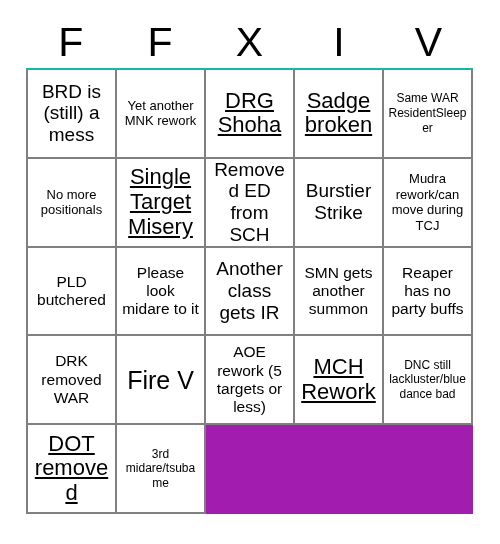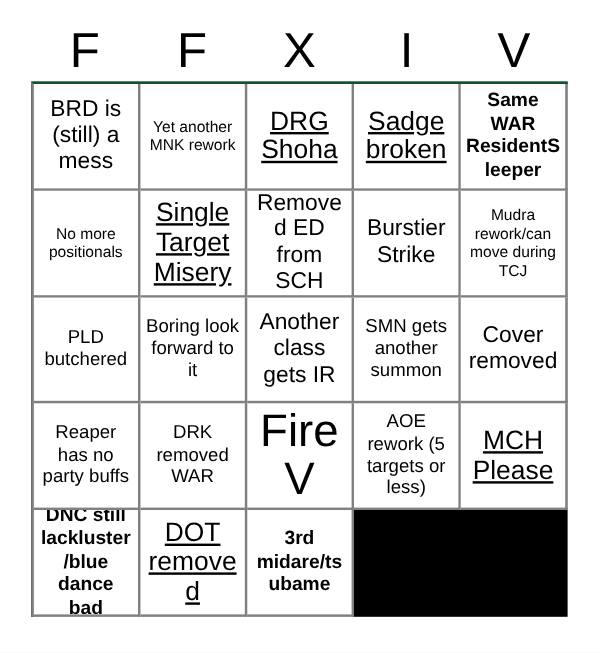--- a/index.html
+++ b/index.html
@@ -47,24 +47,24 @@
   
   #bingo-grid {
     position: absolute;
     left: 26px;
     top: 68px;
     width: 447px;
     height: 446px;
     display: grid;
     grid-template-columns: repeat(5, 1fr);
     grid-template-rows: repeat(5, 1fr);
-    border-top: 2px solid #14532d;
+    border-top: 2px solid #14b8a6;
     border-left: 2px solid #808080;
     box-sizing: border-box;
-    background: #000000;
+    background: #a21caf;
   }
   .bingo-cell {
     border-right: 2px solid #808080;
     border-bottom: 2px solid #808080;
     box-sizing: border-box;
     display: flex;
     align-items: center;
     justify-content: center;
     text-align: center;
     padding: 2px 4px;
@@ -74,26 +74,26 @@
   .cell-text {
     display: block;
     width: 100%;
     line-height: 1.12;
     word-wrap: break-word;
     overflow-wrap: break-word;
     hyphens: none;
   }
 
   
-  .fs-xs   { font-size: 16px; line-height: 1.22; font-weight: bold; }
+  .fs-xs   { font-size: 12px; line-height: 1.22; }
   .fs-sm   { font-size: 13px;   line-height: 1.2;  }
   .fs-md   { font-size: 15.5px; line-height: 1.18; }
   .fs-lg   { font-size: 19px;   line-height: 1.15; }
   .fs-xl   { font-size: 22px;   line-height: 1.12; text-decoration: underline; }
-  .fs-xxl  { font-size: 38px;   line-height: 1.06; }
+  .fs-xxl  { font-size: 25px;   line-height: 1.06; }
 </style>
 </head>
 <body>
 
 <div id="bingo-app">
 
   <div id="header-row">
     <div class="header-cell">F</div>
     <div class="header-cell">F</div>
     <div class="header-cell">X</div>
@@ -132,47 +132,44 @@
       <span class="cell-text fs-lg">Burstier Strike</span>
     </div>
     <div class="bingo-cell">
       <span class="cell-text fs-sm">Mudra rework/can move during TCJ</span>
     </div>
 
     <div class="bingo-cell">
       <span class="cell-text fs-md">PLD butchered</span>
     </div>
     <div class="bingo-cell">
-      <span class="cell-text fs-md">Boring look forward to it</span>
+      <span class="cell-text fs-md">Please look midare to it</span>
     </div>
     <div class="bingo-cell">
       <span class="cell-text fs-lg">Another class gets IR</span>
     </div>
     <div class="bingo-cell">
       <span class="cell-text fs-md">SMN gets another summon</span>
     </div>
 
-    <div class="bingo-cell">
-      <span class="cell-text fs-lg">Cover removed</span>
-    </div>
     <div class="bingo-cell">
       <span class="cell-text fs-md">Reaper has no party buffs</span>
     </div>
     <div class="bingo-cell">
       <span class="cell-text fs-md">DRK removed WAR</span>
     </div>
     <div class="bingo-cell">
       <span class="cell-text fs-xxl">Fire V</span>
     </div>
 
     <div class="bingo-cell">
       <span class="cell-text fs-md">AOE rework (5 targets or less)</span>
     </div>
     <div class="bingo-cell">
-      <span class="cell-text fs-xl">MCH Please</span>
+      <span class="cell-text fs-xl">MCH Rework</span>
     </div>
     <div class="bingo-cell">
       <span class="cell-text fs-xs">DNC still lackluster/blue dance bad</span>
     </div>
     <div class="bingo-cell">
       <span class="cell-text fs-xl">DOT removed</span>
     </div>
     <div class="bingo-cell">
       <span class="cell-text fs-xs">3rd midare/tsubame</span>
     </div>

